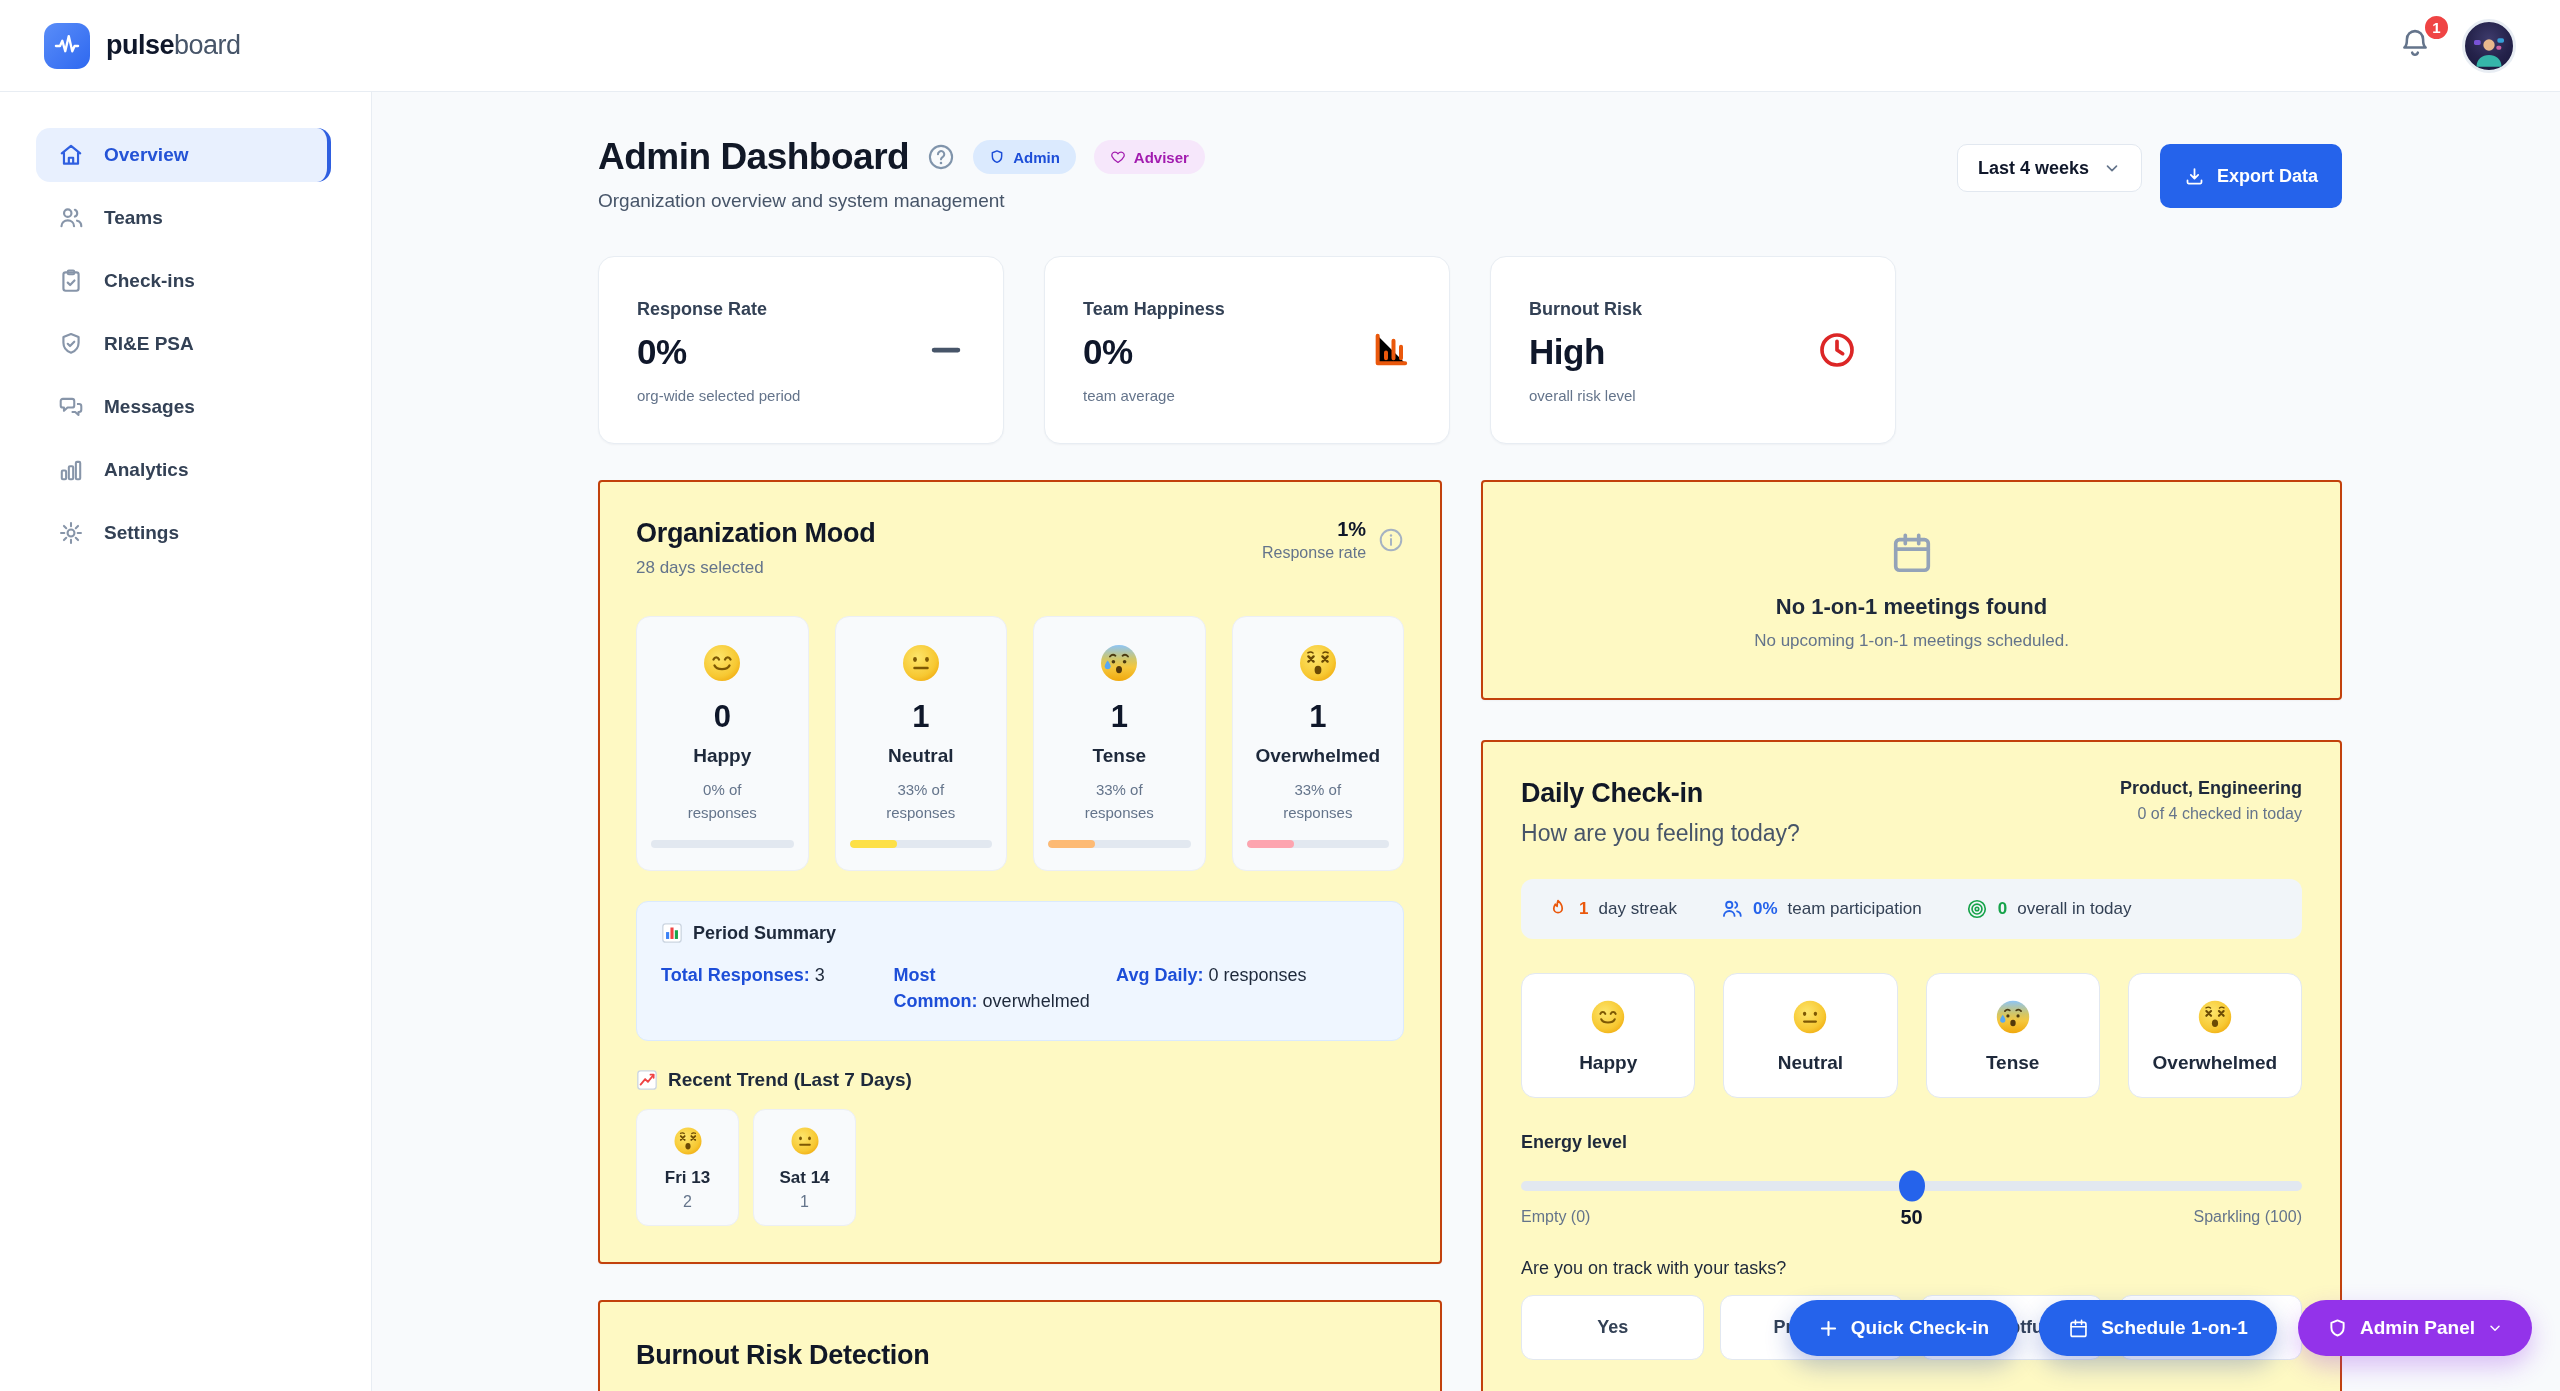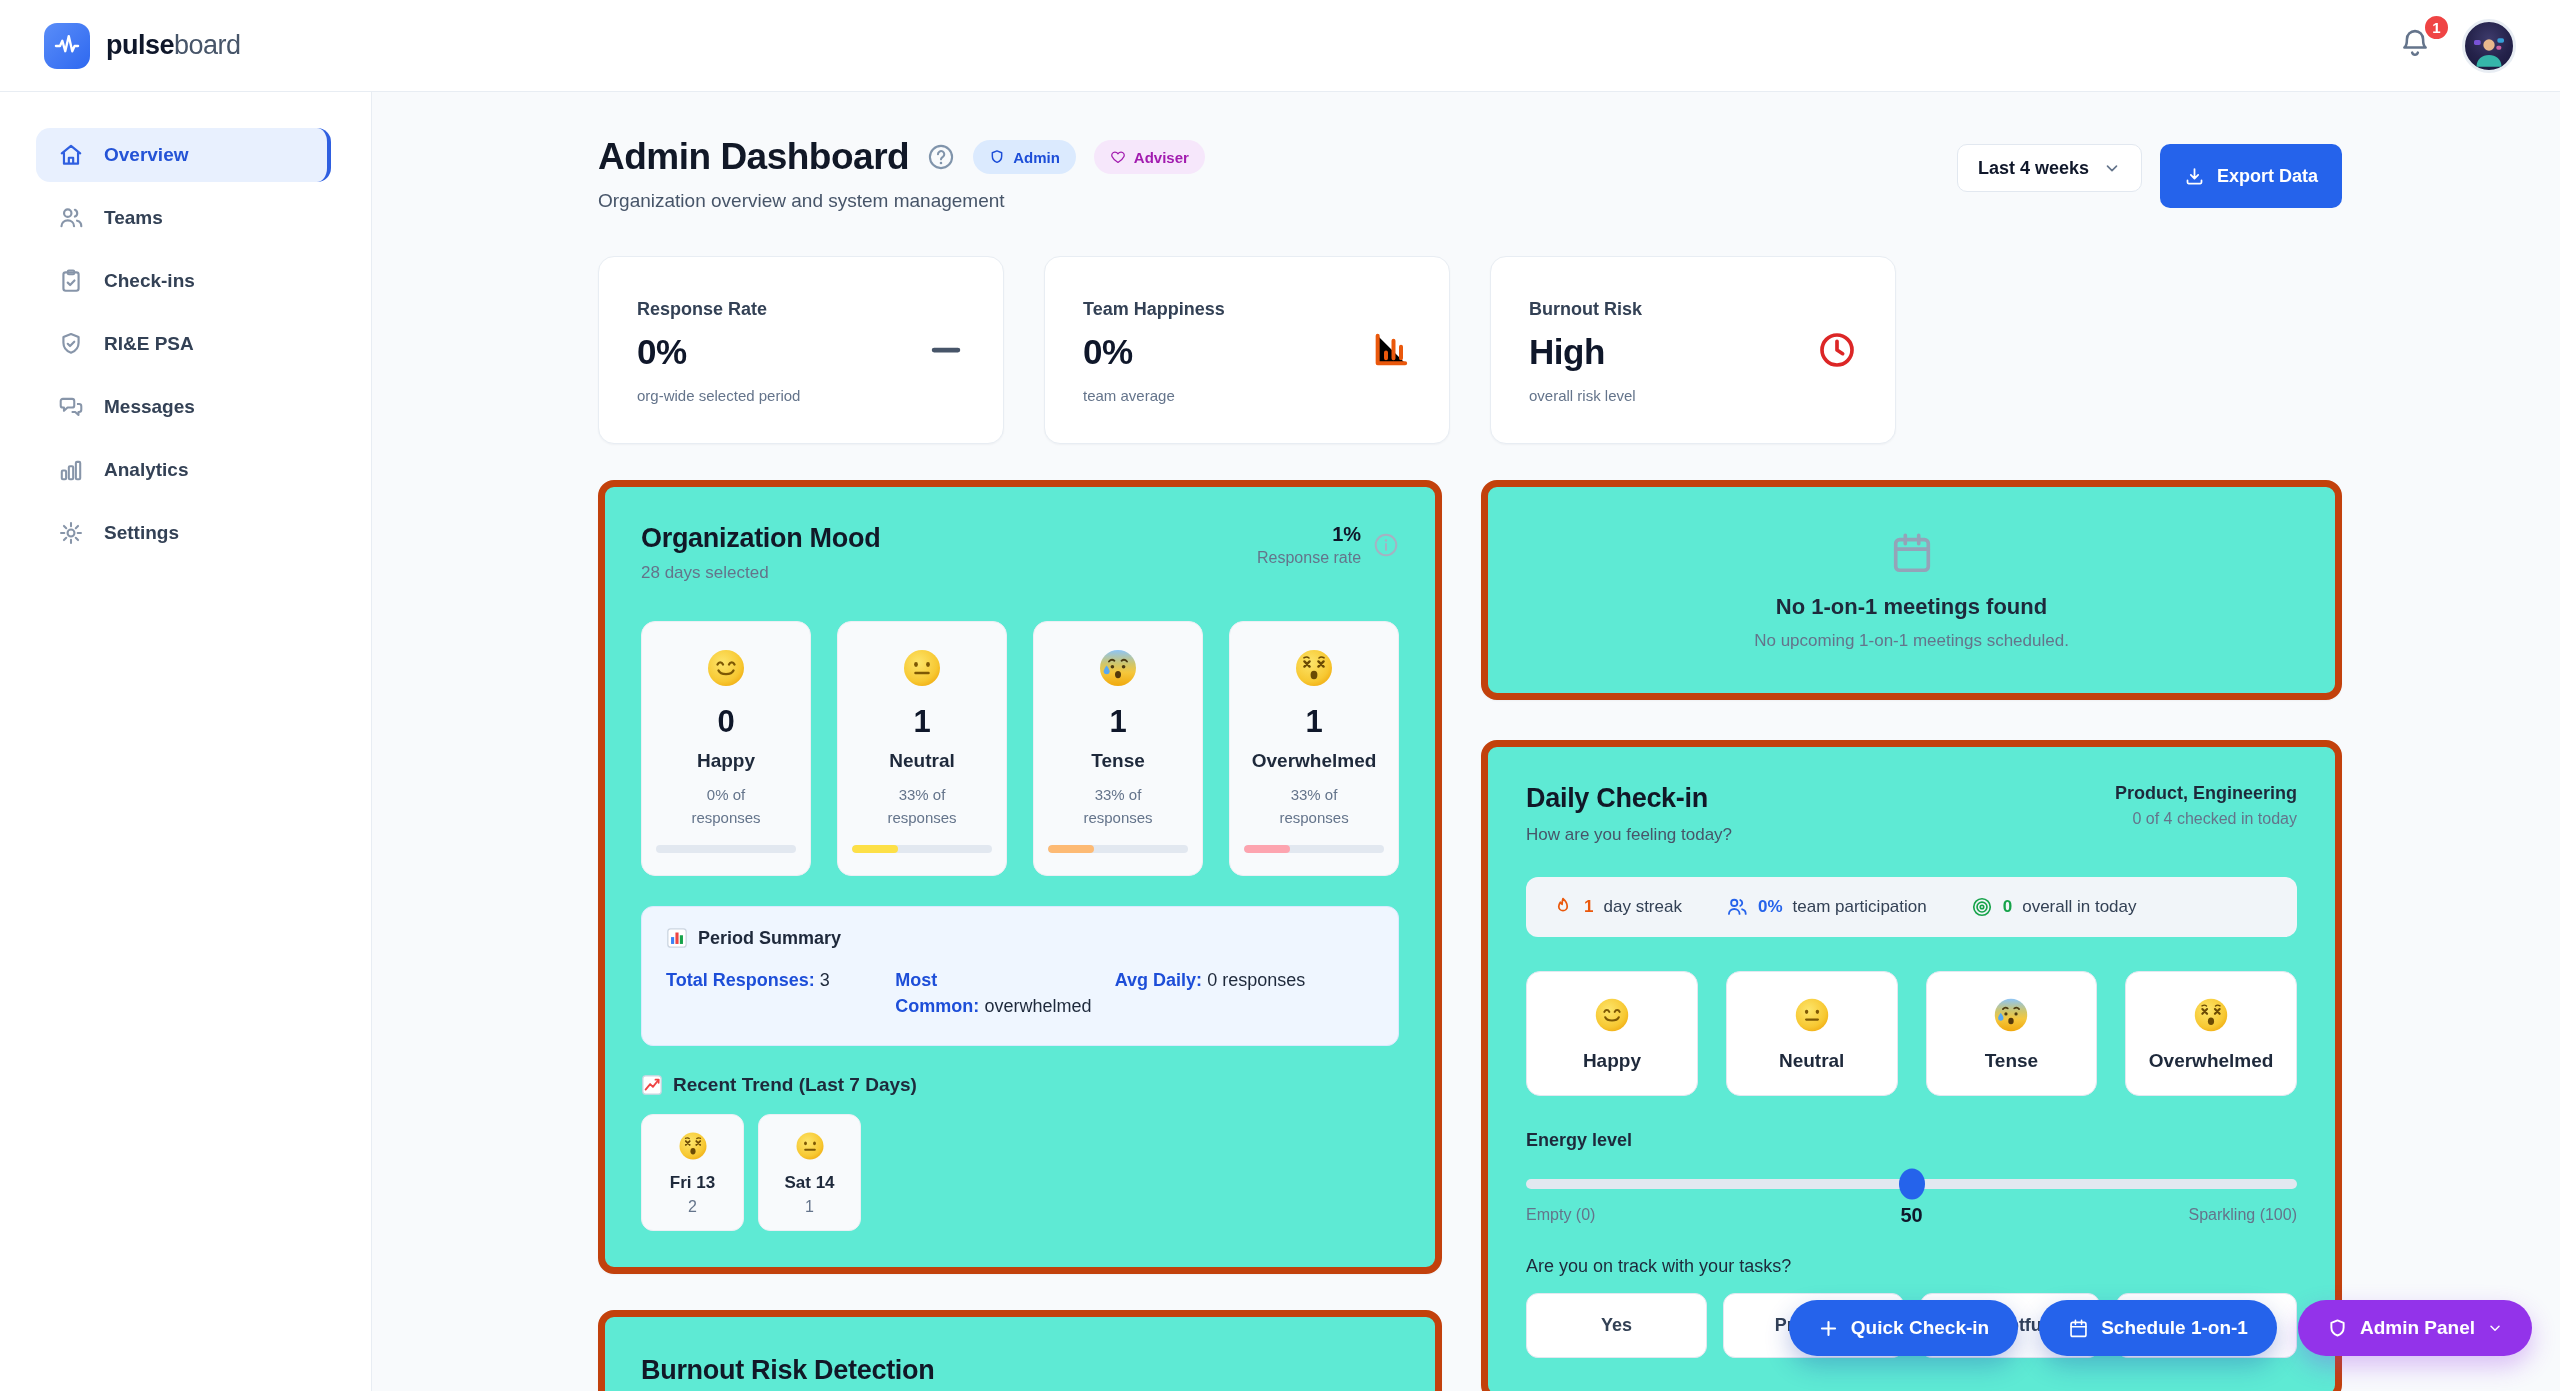--- a/index.html
+++ b/index.html
@@ -45,21 +45,21 @@
   
   .stats-row { display:grid; grid-template-columns:repeat(4,1fr); gap:40px; margin-top:44px; }
   .stat-card { background:#fff; border:1px solid #e8edf3; border-radius:16px; height:188px; padding:42px 38px; position:relative; box-shadow:0 1px 2px rgba(15,23,42,.04); }
   .stat-label { font-size:18px; font-weight:600; color:#334155; }
   .stat-value { font-size:35px; font-weight:800; color:#0f172a; margin-top:12px; letter-spacing:-0.5px; }
   .stat-sub { font-size:15px; color:#64748b; margin-top:15px; }
   .stat-ic { position:absolute; right:38px; top:50%; transform:translateY(-50%); }
 
   
   .columns { display:grid; grid-template-columns:1fr 1.02fr; gap:39px; margin-top:36px; align-items:start; }
-  .card { background:#5eead4; border:7px solid #c2410c; border-radius:16px; box-shadow:0 1px 2px rgba(15,23,42,.04); }
+  .card { background:#fef9c3; border:2px solid #c2410c; border-radius:4px; box-shadow:0 1px 2px rgba(15,23,42,.04); }
 
   
   .mood-card-outer { padding:36px; }
   .om-head { display:flex; justify-content:space-between; align-items:flex-start; }
   .card-title { font-size:27px; font-weight:800; color:#111827; letter-spacing:-0.3px; }
   .om-sub { font-size:17px; color:#64748b; margin-top:9px; }
   .om-rate { display:flex; align-items:center; gap:12px; }
   .om-rate-txt { text-align:right; }
   .om-rate-val { font-size:20px; font-weight:800; color:#0f172a; }
   .om-rate-lbl { font-size:16px; color:#64748b; margin-top:3px; }
@@ -93,21 +93,21 @@
   .burnout-card { margin-top:36px; padding:38px 36px; height:400px; }
 
   
   .meet-card { height:220px; display:flex; flex-direction:column; align-items:center; justify-content:center; text-align:center; }
   .meet-title { font-size:22px; font-weight:700; color:#1e293b; margin-top:18px; }
   .meet-sub { font-size:17px; color:#64748b; margin-top:11px; }
 
   
   .daily-card { margin-top:40px; padding:36px 38px; }
   .dc-head { display:flex; justify-content:space-between; align-items:flex-start; }
-  .dc-sub { font-size:17px; color:#475569; margin-top:11px; }
+  .dc-sub { font-size:23px; color:#475569; margin-top:11px; }
   .dc-right { text-align:right; }
   .dc-teams { font-size:18px; font-weight:700; color:#1e293b; }
   .dc-count { font-size:16px; color:#64748b; margin-top:6px; }
   .streak-bar { margin-top:32px; background:#f1f5f9; border-radius:12px; padding:19px 26px; display:flex; align-items:center; gap:44px; }
   .streak-item { display:flex; align-items:center; gap:10px; font-size:17px; color:#334155; }
   .streak-val { font-weight:800; }
   .v-orange { color:#ea580c; } .v-blue { color:#2563eb; } .v-green { color:#16a34a; }
   .dc-moods { display:grid; grid-template-columns:repeat(4,1fr); gap:28px; margin-top:34px; }
   .dc-mood-btn { background:#fff; border:1.5px solid #e2e8f0; border-radius:14px; padding:25px 0 23px; text-align:center; cursor:pointer; font-family:inherit; }
   .dc-mood-lbl { font-size:19px; font-weight:700; color:#1e293b; margin-top:17px; }

